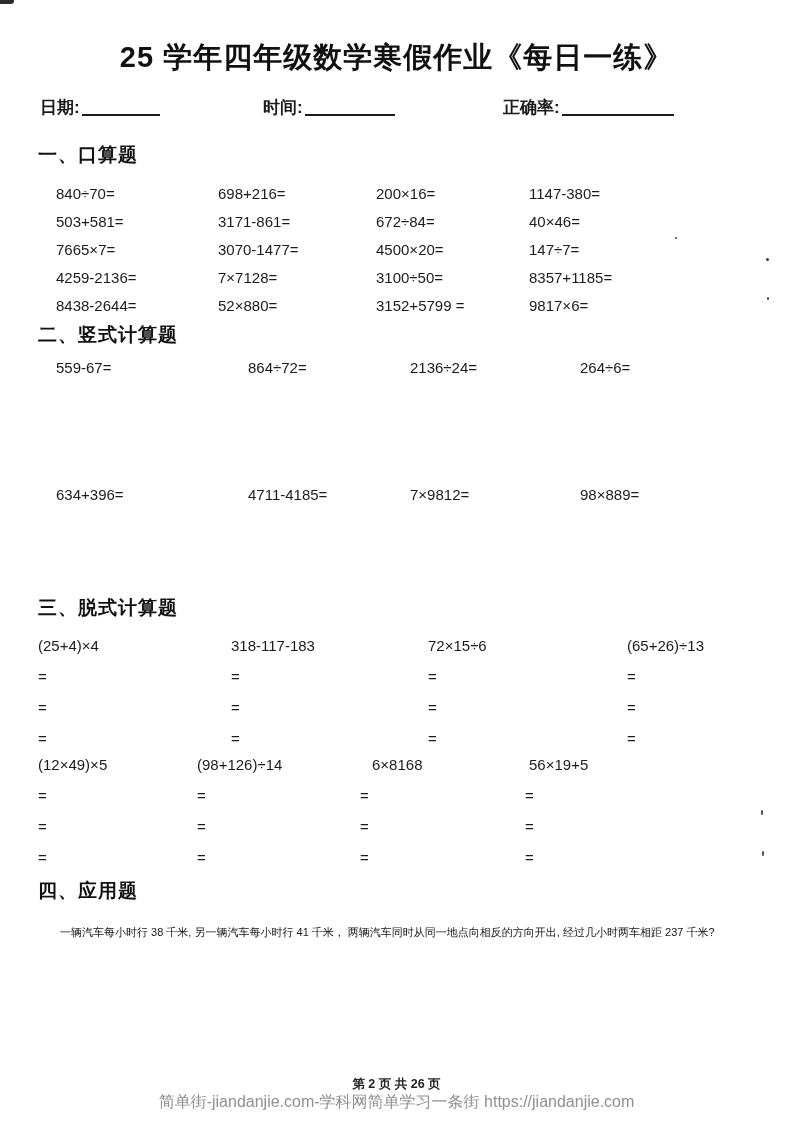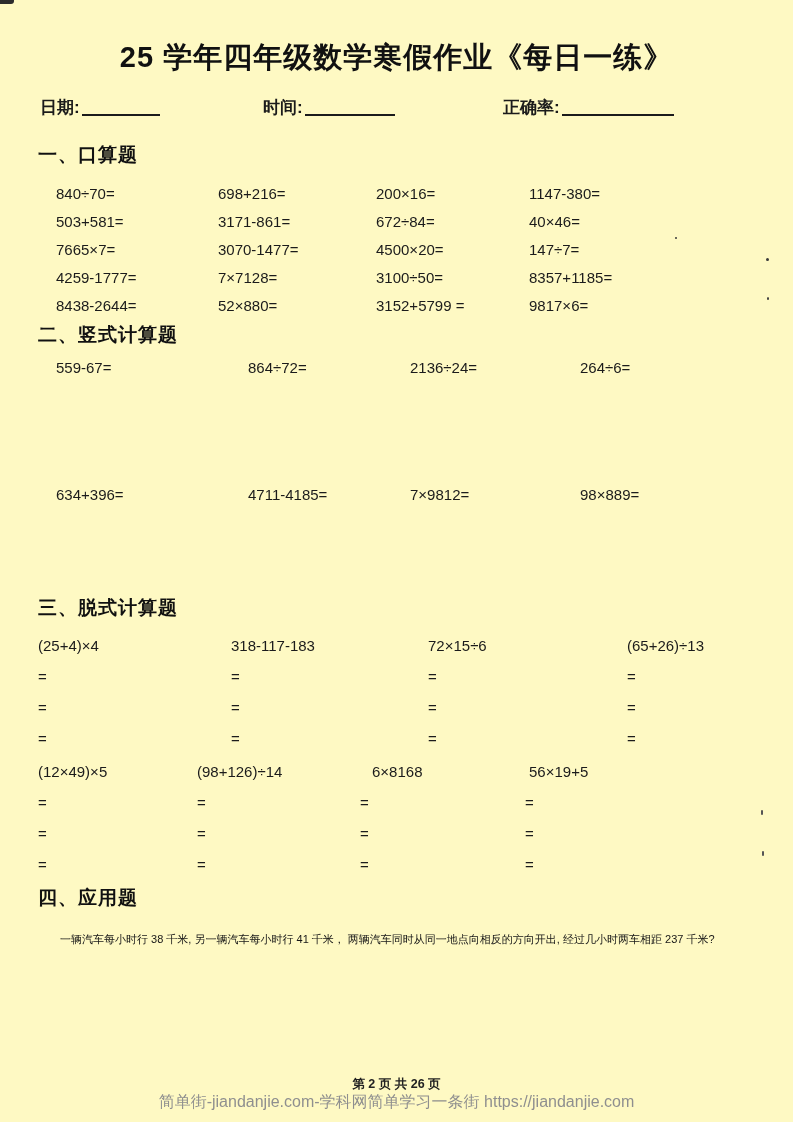--- a/index.html
+++ b/index.html
@@ -2,21 +2,21 @@
 <html><head>
 <meta charset="utf-8">
 <style>
   * { margin: 0; padding: 0; box-sizing: border-box; }
   html, body { background: #e9e8e6; }
   .page {
     position: relative;
     width: 793px;
     height: 1122px;
     margin: 0 auto;
-    background: #fef9c3;
+    background: #ffffff;
     font-family: "Liberation Sans", "DejaVu Sans", sans-serif;
     color: #1b1b1b;
     overflow: hidden;
   }
   .title {
     padding-top: 40px;
     text-align: center;
     font-size: 29px;
     font-weight: 700;
     letter-spacing: 1px;
@@ -68,21 +68,21 @@
     align-items: center;
   }
   .v-grid { grid-template-columns: 192px 162px 170px auto; line-height: 22px; }
   .v-row1 { margin-top: 11px; }
   .v-row2 { margin-top: 105px; }
   .step-grid {
     grid-template-columns: 159px 163px 165px auto;
     padding-left: 38px;
   }
   .g1 { margin-top: 16px; gap: 34px; }
-  .g2 { margin-top: 7px; }
+  .g2 { }
   .step-cell .expr { line-height: 22px; margin-bottom: 4px; white-space: nowrap; }
   .step-cell .eq { line-height: 31px; }
   .step-cell.pad12 .expr { padding-left: 12px; }
   .step-cell.pad4  .expr { padding-left: 4px; }
   .word-para {
     margin-top: 18px;
     padding: 0 42px 0 38px;
     font-size: 11px;
     line-height: 25px;
     text-indent: 2em;
@@ -137,21 +137,21 @@
     <div>200×16=</div>
     <div>1147-380=</div>
     <div>503+581=</div>
     <div>3171-861=</div>
     <div>672÷84=</div>
     <div>40×46=</div>
     <div>7665×7=</div>
     <div>3070-1477=</div>
     <div>4500×20=</div>
     <div>147÷7=</div>
-    <div>4259-1777=</div>
+    <div>4259-2136=</div>
     <div>7×7128=</div>
     <div>3100÷50=</div>
     <div>8357+1185=</div>
     <div>8438-2644=</div>
     <div>52×880=</div>
     <div>3152+5799 =</div>
     <div>9817×6=</div>
   </div>
 
   <h2 class="sec-heading h-vertical">二、竖式计算题</h2>

